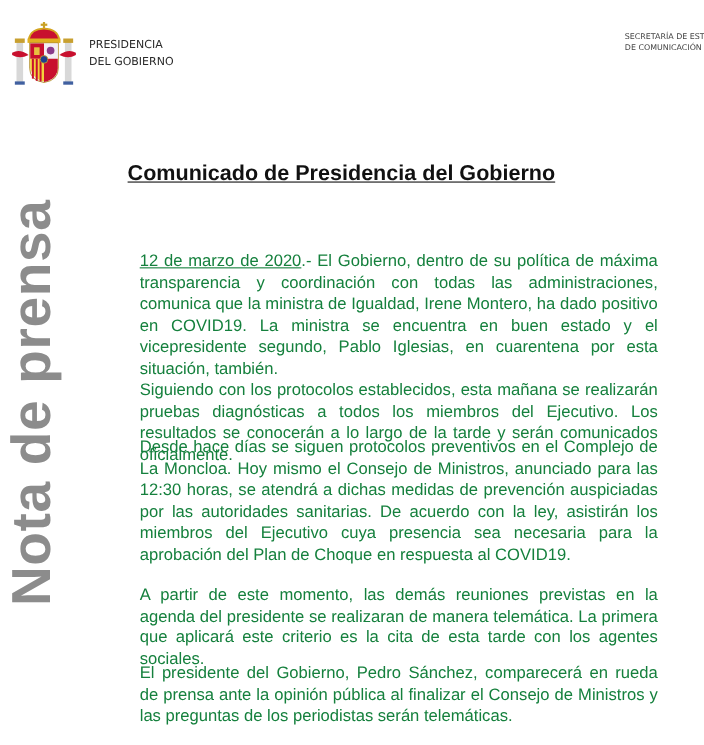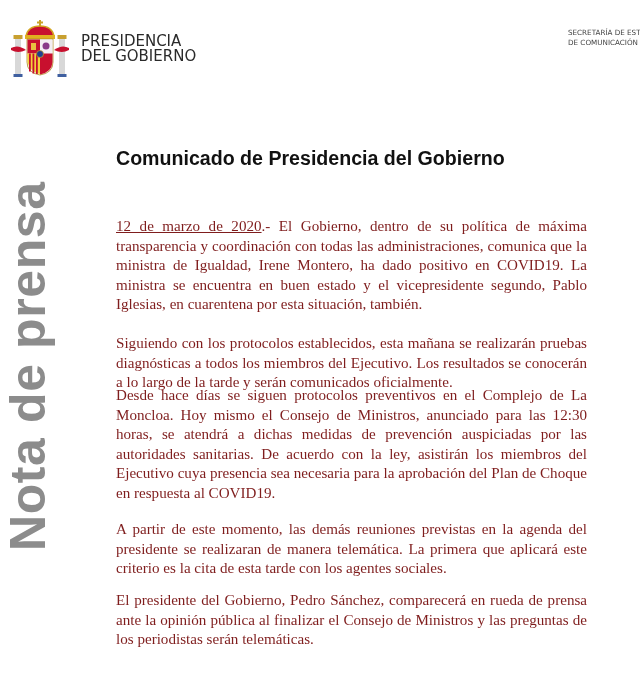--- a/index.html
+++ b/index.html
@@ -4,21 +4,21 @@
 <style>
   html, body { margin: 0; padding: 0; }
   body {
     width: 640px; height: 677px; position: relative; overflow: hidden;
     background: #ffffff; color: #111;
     font-family: "Liberation Sans", sans-serif;
   }
   .coat { position: absolute; left: 8px; top: 18px; width: 64px; height: 64px; }
   .org {
     position: absolute; left: 81px; top: 34px;
-    font-family: "DejaVu Sans", sans-serif; font-size: 15px; line-height: 15px;
+    font-family: "DejaVu Sans", sans-serif; font-size: 10px; line-height: 15px;
     color: #2a2a2a; letter-spacing: 0px;
   }
   .org div { white-space: nowrap; }
   .secretaria {
     position: absolute; left: 568px; top: 28px;
     font-family: "DejaVu Sans", sans-serif; font-size: 7.2px; line-height: 9.5px;
     color: #444; white-space: nowrap;
   }
   .vertical {
     position: absolute; left: 0; top: 0;
@@ -29,23 +29,23 @@
     font-size: 50px; line-height: 40px; color: #8c8c8c;
     white-space: nowrap; letter-spacing: 0.6px;
   }
   .title {
     position: absolute; left: 116px; top: 147px;
     font-family: "Liberation Sans", sans-serif; font-weight: bold;
     font-size: 19.6px; color: #111; white-space: nowrap;
   }
   .para {
     position: absolute; left: 115px; width: 471px;
-    font-family: Liberation Serif, serif;
-    font-size: 15.1px; line-height: 19.6px; color: #7f1d1d;
-    text-align: justify; margin: 1px;
+    font-family: Liberation Sans, sans-serif;
+    font-size: 15.1px; line-height: 19.6px; color: #15803d;
+    text-align: justify; margin: 12px;
   }
   .para .date { text-decoration: underline; }
   #p1 { top: 216px; }
   #p2 { top: 333px; }
   #p3 { top: 385px; }
   #p4 { top: 519px; }
   #p5 { top: 590px; }
 </style>
 </head>
 <body>
@@ -85,21 +85,21 @@
   <div>DEL GOBIERNO</div>
 </div>
 
 <div class="secretaria">
   <div>SECRETARÍA DE ESTADO</div>
   <div>DE COMUNICACIÓN</div>
 </div>
 
 <div class="vertical">Nota de prensa</div>
 
-<h1 class="title" style="margin:0;">Comunicado de Presidencia del Gobierno</h1>
+<h1 class="title" style="margin:0;text-decoration:underline;">Comunicado de Presidencia del Gobierno</h1>
 
 <p class="para" id="p1"><span class="date">12 de marzo de 2020</span><span>.- El Gobierno, dentro de su política de máxima transparencia y coordinación con todas las administraciones, comunica que la ministra de Igualdad, Irene Montero, ha dado positivo en COVID19. La ministra se encuentra en buen estado y el vicepresidente segundo, Pablo Iglesias, en cuarentena por esta situación, también.</span></p>
 
 <p class="para" id="p2">Siguiendo con los protocolos establecidos, esta mañana se realizarán pruebas diagnósticas a todos los miembros del Ejecutivo. Los resultados se conocerán a lo largo de la tarde y serán comunicados oficialmente.</p>
 
 <p class="para" id="p3">Desde hace días se siguen protocolos preventivos en el Complejo de La Moncloa. Hoy mismo el Consejo de Ministros, anunciado para las 12:30 horas, se atendrá a dichas medidas de prevención auspiciadas por las autoridades sanitarias. De acuerdo con la ley, asistirán los miembros del Ejecutivo cuya presencia sea necesaria para la aprobación del Plan de Choque en respuesta al COVID19.</p>
 
 <p class="para" id="p4">A partir de este momento, las demás reuniones previstas en la agenda del presidente se realizaran de manera telemática. La primera que aplicará este criterio es la cita de esta tarde con los agentes sociales.</p>
 
 <p class="para" id="p5">El presidente del Gobierno, Pedro Sánchez, comparecerá en rueda de prensa ante la opinión pública al finalizar el Consejo de Ministros y las preguntas de los periodistas serán telemáticas.</p>

